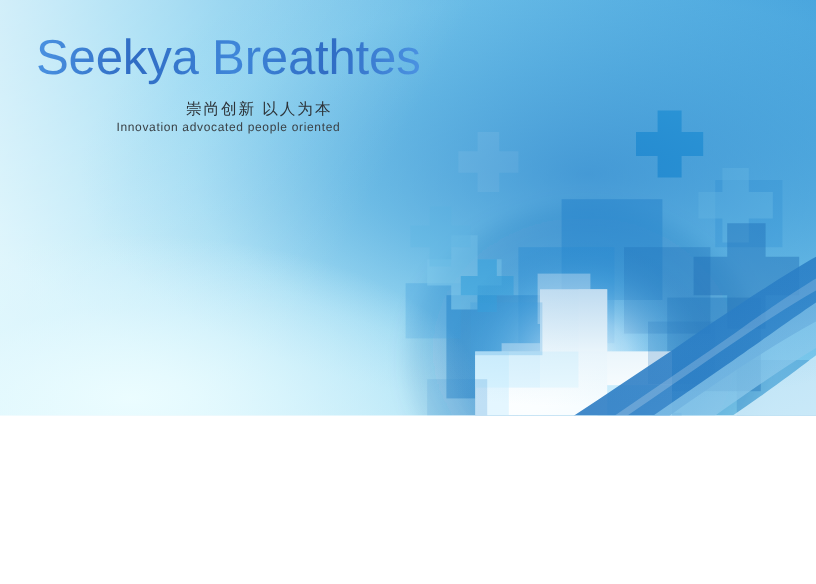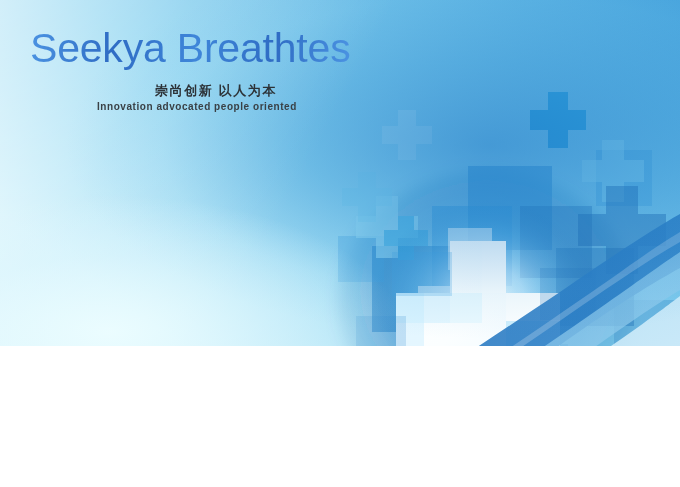--- a/index.html
+++ b/index.html
@@ -58,30 +58,30 @@
     background:linear-gradient(96deg,#4b93e2 0%,#2f6cc4 26%,#3f86d9 52%,#2f6cc4 76%,#4b93e2 100%);
     -webkit-background-clip:text;
     background-clip:text;
     -webkit-text-fill-color:transparent;
     white-space:nowrap;
   }
   #slogan-cn {
     position:absolute;
     left:155px; top:82px;
     font-size:13px;
-    font-weight:700;
+    font-weight:400;
     letter-spacing:1.6px;
     color:#2d3338;
     white-space:nowrap;
   }
   #slogan-en {
     position:absolute;
     left:97px; top:101px;
     font-size:10px;
-    font-weight:700;
+    font-weight:400;
     letter-spacing:0.55px;
     color:#3a4146;
     white-space:nowrap;
   }
 </style>
 </head>
 <body>
 
 <div id="poster">
 

